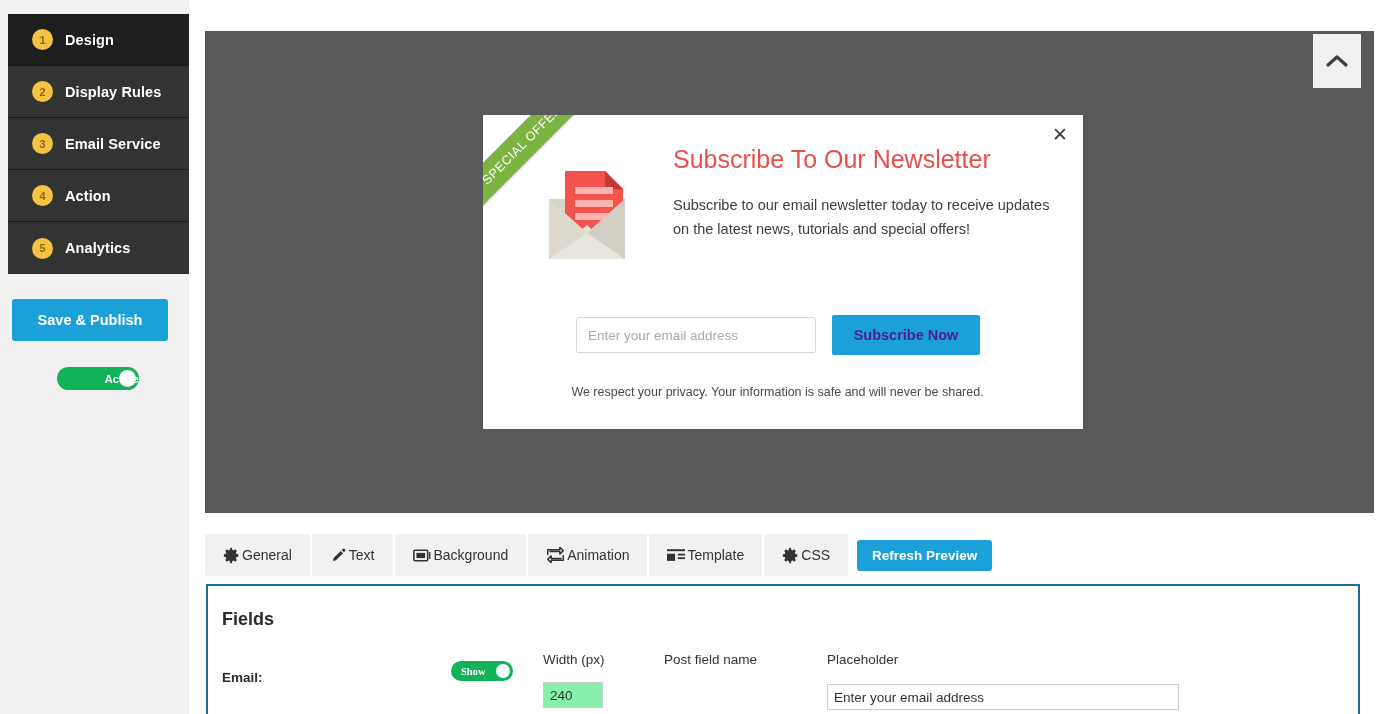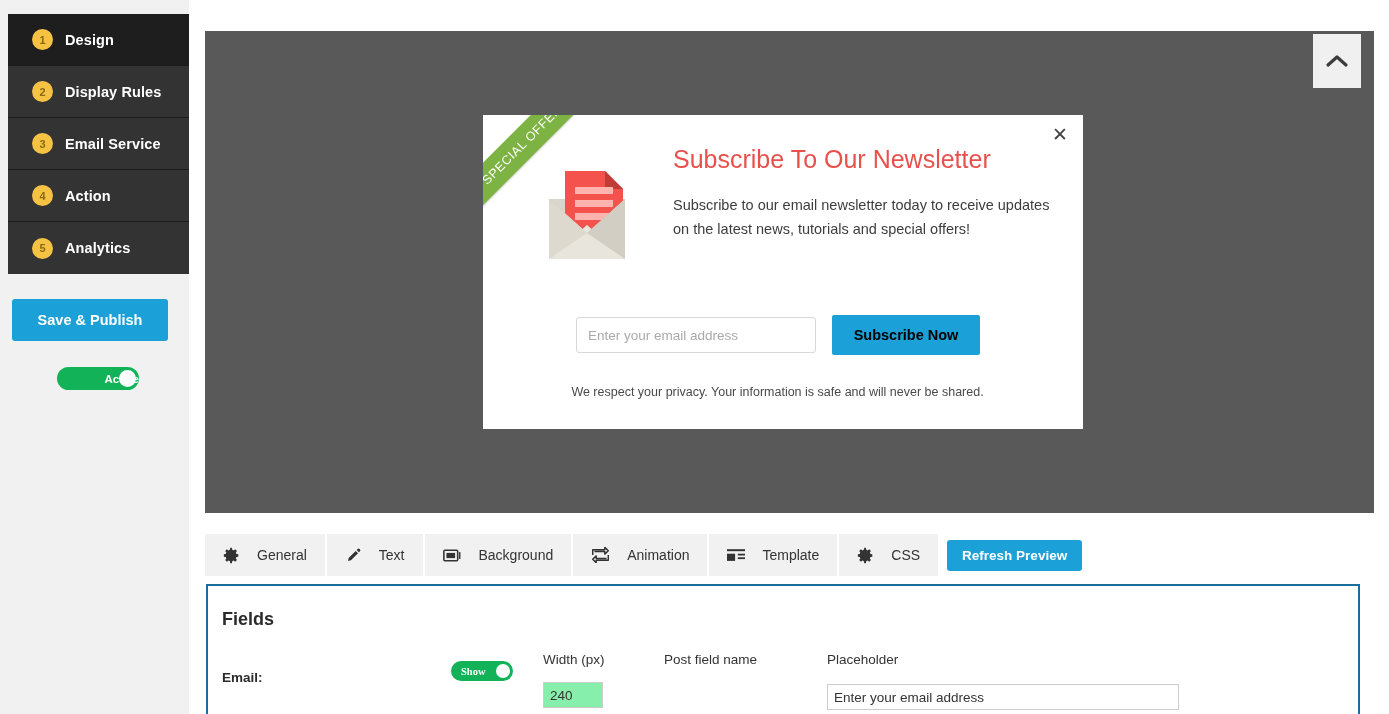--- a/index.html
+++ b/index.html
@@ -248,21 +248,21 @@
     font-family: "Liberation Sans", sans-serif;
     background: #fff;
   }
   #popup-email::placeholder { color: #aaaaaa; }
   #popup-submit {
     margin-left: 16px;
     width: 148px;
     height: 40px;
     background: #1ca0d8;
     border: none;
-    color: #000000;
+    color: #4c1d95;
     font-size: 14.5px;
     font-weight: bold;
     font-family: "Liberation Sans", sans-serif;
     cursor: pointer;
     border-radius: 2px;
   }
   #popup-privacy {
     position: absolute;
     left: 0;
     top: 270px;
@@ -280,21 +280,21 @@
     height: 42px;
     display: flex;
     align-items: stretch;
   }
   .tab {
     background: #f1f1f1;
     border: none;
     border-right: 2px solid #ffffff;
     display: flex;
     align-items: center;
-    gap: 17px;
+    gap: 2px;
     padding: 0 18px;
     font-size: 14px;
     color: #333333;
     font-family: "Liberation Sans", sans-serif;
     cursor: pointer;
     height: 42px;
   }
   .tab.active {
     background: #1b6d9e;
     color: #ffffff;

